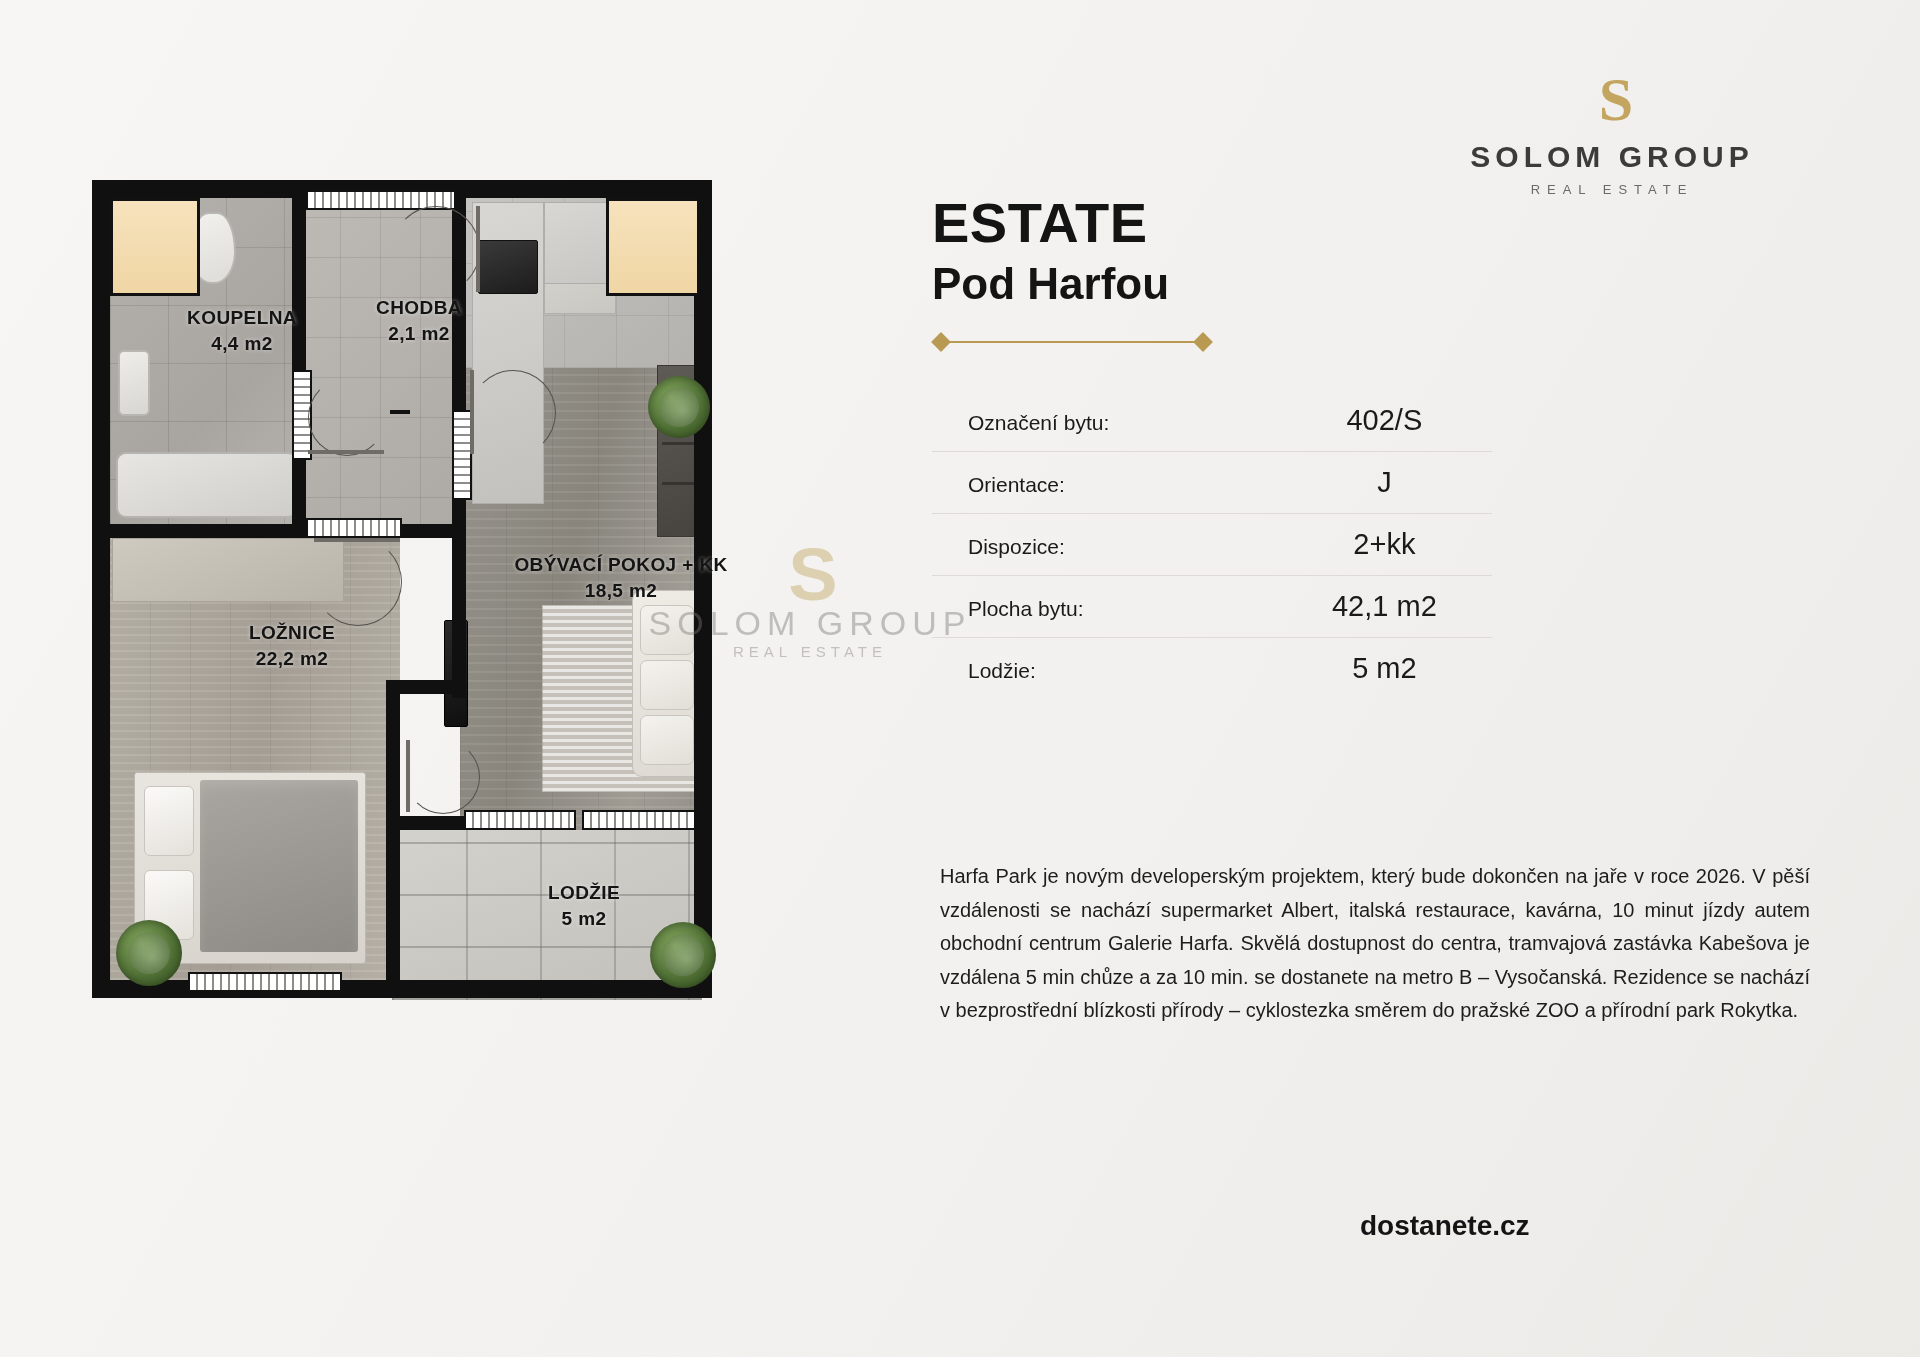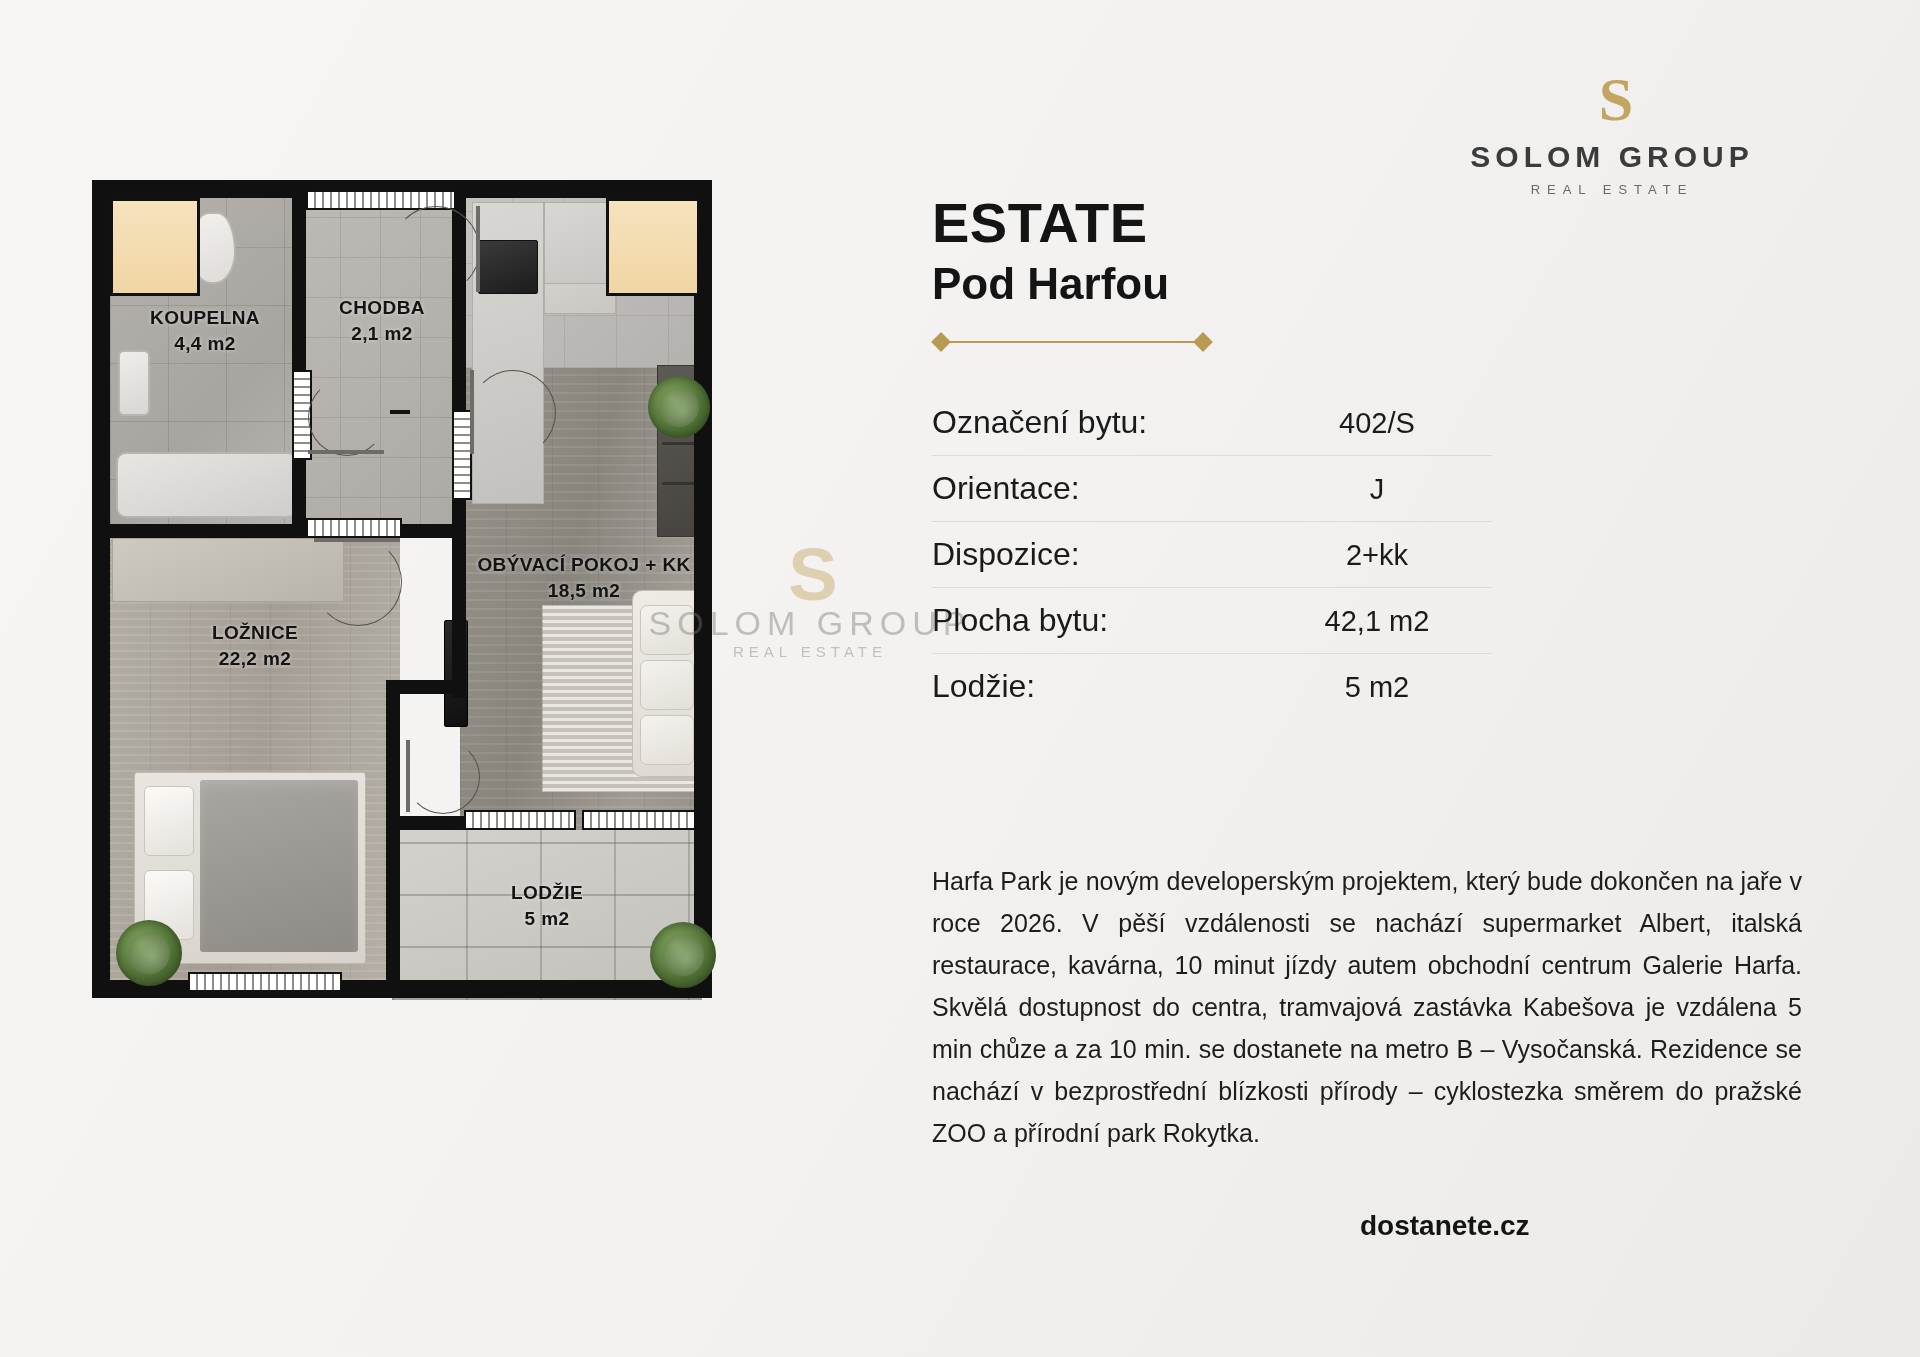--- a/index.html
+++ b/index.html
@@ -21,20 +21,21 @@
   }
   .plan{
     position:absolute;inset:0;
   }
   .wall{position:absolute;background:#111010;}
   .room{position:absolute;overflow:hidden;}
   .label{
     position:absolute;text-align:center;color:#141414;
     font-weight:bold;letter-spacing:.4px;line-height:1.35;
     text-shadow:0 0 4px rgba(255,255,255,.55);
+    padding-left:37px;
   }
   .label .nm{font-size:19px;display:block;}
   .label .ar{font-size:19px;display:block;}
 
   
   .wood{
     background:
       repeating-linear-gradient(90deg, rgba(0,0,0,.055) 0 1px, rgba(0,0,0,0) 1px 46px),
       repeating-linear-gradient(0deg, rgba(255,255,255,.05) 0 2px, rgba(0,0,0,.03) 2px 9px),
       linear-gradient(105deg,#9c9890,#8d8981 40%,#a5a199 70%,#95918a);
@@ -132,26 +133,26 @@
   .title h2{margin:4px 0 0;font-size:44px;font-weight:bold;color:#141414;}
 
   .divider{position:absolute;left:2px;top:275px;width:280px;height:14px;}
   .divider .bar{position:absolute;left:16px;right:16px;top:6px;height:2px;background:#b89a52;}
   .divider .dia{position:absolute;top:0;width:14px;height:14px;background:#b89a52;transform:rotate(45deg);}
   .divider .dia.l{left:2px;} .divider .dia.r{right:2px;}
 
   .specs{position:absolute;left:2px;top:330px;width:560px;}
   .spec-row{display:flex;align-items:baseline;padding:14px 0 14px;border-bottom:1px solid #dedbd6;}
   .spec-row:last-child{border-bottom:none;justify-content:center;}
-  .spec-k{font-size:32px;color:#1a1a1a;width:330px;}
+  .spec-k{font-size:21px;color:#1a1a1a;width:330px;margin-left:36px;}
   .spec-v{font-size:29px;color:#1a1a1a;width:230px;text-align:center;}
 
   .desc{
-    position:absolute;left:2px;top:800px;width:870px;
-    font-size:25px;line-height:1.68;color:#1d1d1d;text-align:justify;
+    position:absolute;left:10px;top:800px;width:870px;
+    font-size:20px;line-height:1.68;color:#1d1d1d;text-align:justify;
   }
   .site{
     position:absolute;left:430px;top:1150px;font-size:28px;font-weight:bold;color:#141414;
   }
 </style>
 </head>
 <body>
 
 <div class="page">
 

